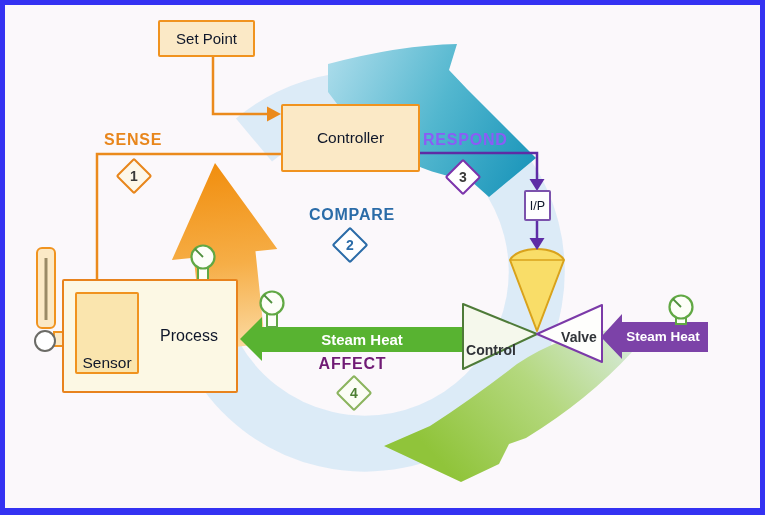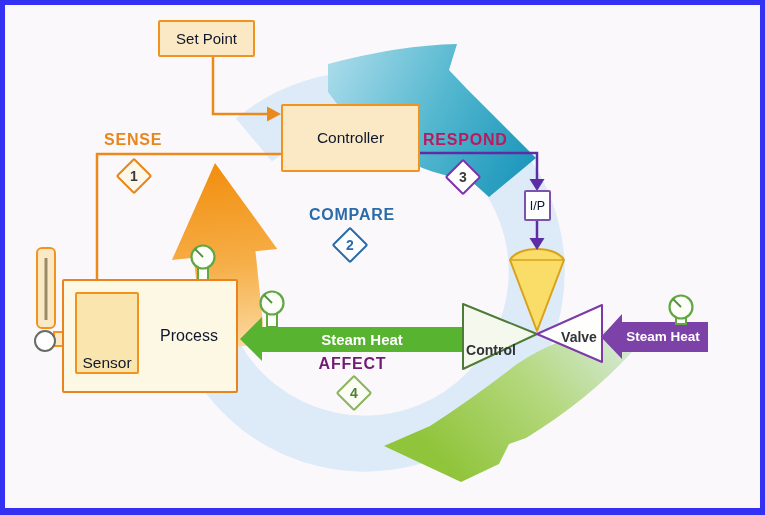--- a/index.html
+++ b/index.html
@@ -126,21 +126,21 @@
 
   <div class="box" style="left:62px;top:279px;width:176px;height:114px;background:#FCF8E4;border-color:#E8831D;">
     <div class="box" style="left:11px;top:11px;width:64px;height:82px;background:#FAE5AE;font-size:15.5px;align-items:flex-end;">
       <span>Sensor</span>
     </div>
     <span style="position:absolute;left:80px;right:2px;top:0;bottom:0;display:flex;align-items:center;justify-content:center;font-size:16px;">Process</span>
   </div>
 
   <div class="steplabel" style="left:104px;top:131px;color:#E8861C;">SENSE</div>
   <div class="steplabel" style="left:304px;top:206px;width:96px;text-align:center;color:#2B6CA8;">COMPARE</div>
-  <div class="steplabel" style="left:423px;top:131px;color:#be185d;">RESPOND</div>
+  <div class="steplabel" style="left:423px;top:131px;color:#8b5cf6;">RESPOND</div>
   <div class="steplabel" style="left:310px;top:355px;width:85px;text-align:center;color:#701a75;">AFFECT</div>
 
   <div class="diamond" style="left:121px;top:163px;--c:#E8861C;--bg:#FDF7E9;--nc:#3A3A3A;">
     <span class="dn">1</span>
   </div>
   <div class="diamond" style="left:337px;top:232px;--c:#2B6CA8;--bg:#FFFFFF;--nc:#2B6CA8;">
     <span class="dn">2</span>
   </div>
   <div class="diamond" style="left:450px;top:164px;--c:#7C35AC;--bg:#FFFFFF;--nc:#3A3A3A;">
     <span class="dn">3</span>

